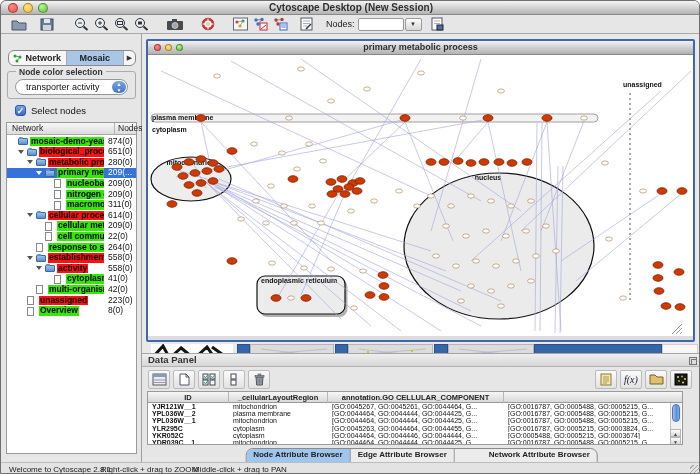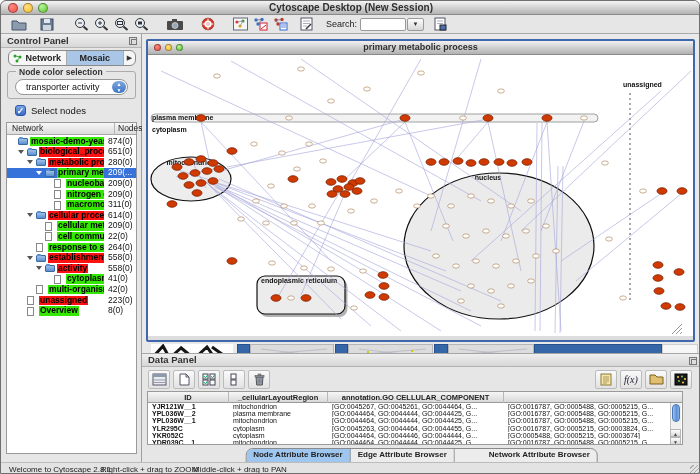--- a/index.html
+++ b/index.html
@@ -198,37 +198,33 @@
           <path d="M9,8 h5 M9,10 h5" stroke="#36c" stroke-width=".8"></path>
         </svg>
       </span>
     <span class="tbi" style="margin-left:6px">
       <svg width="13" height="14">
           <rect x="1" y="1" width="11" height="12" fill="#fff" stroke="#556"></rect>
           <path d="M3,4 h7 M3,6.5 h7 M3,9 h4" stroke="#99a" stroke-width=".8"></path>
           <path d="M6,12 l5,-5" stroke="#334" stroke-width="1.4"></path>
         </svg>
       </span>
-    <span id="search-label">Search:</span>
+    <span id="search-label">Nodes:</span>
     <input id="search-input" value="" style="">
     <span class="dropbtn">▼</span>
     <span class="tbi" style="margin-left:6px">
       <svg width="13" height="14">
           <rect x="1" y="1" width="10" height="12" fill="#fff" stroke="#556"></rect>
           <path d="M3,4 h6 M3,6.5 h6" stroke="#99a" stroke-width=".8"></path>
           <rect x="6" y="8" width="6" height="5" fill="#4a6fa5" stroke="#223"></rect>
         </svg>
       </span>
   </div>
 
   <div id="cpanel">
-    <div id="cp-head">
-      <span>Control Panel</span>
-      <span class="float-ic"></span>
-    </div>
     <div id="cp-tabs">
       <div class="cp-tab">
         <svg width="9" height="9">
             <circle cx="2" cy="2" r="1.5" fill="#2aa02a"></circle>
             <circle cx="7" cy="3" r="1.5" fill="#2aa02a"></circle>
             <circle cx="4" cy="7" r="1.5" fill="#2aa02a"></circle>
             <line x1="2" y1="2" x2="7" y2="3" stroke="#2aa02a" stroke-width=".8"></line>
             <line x1="4" y1="7" x2="7" y2="3" stroke="#2aa02a" stroke-width=".8"></line>
           </svg>
         <span>Network</span>

